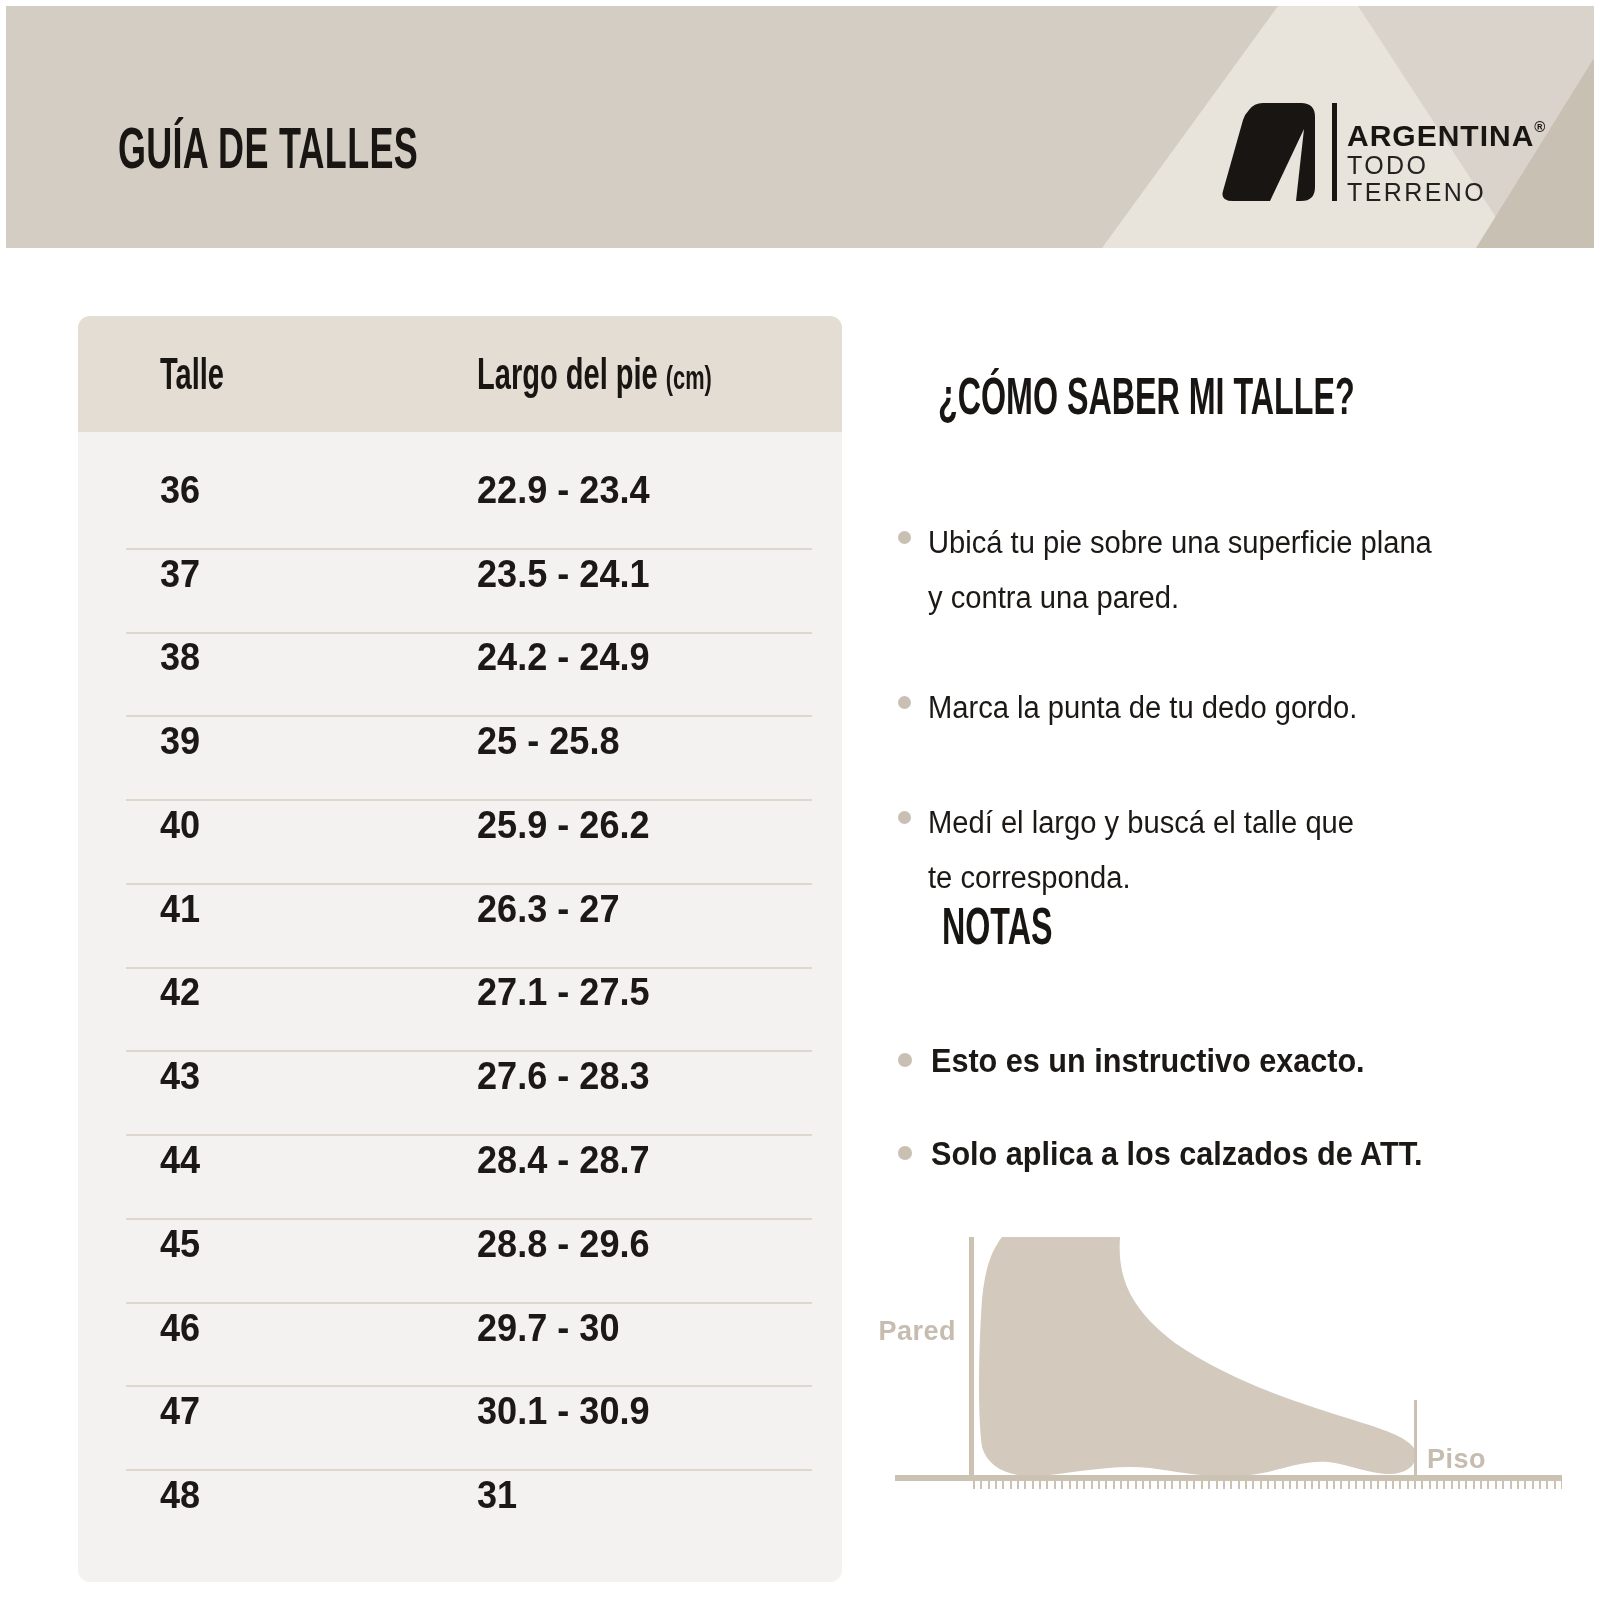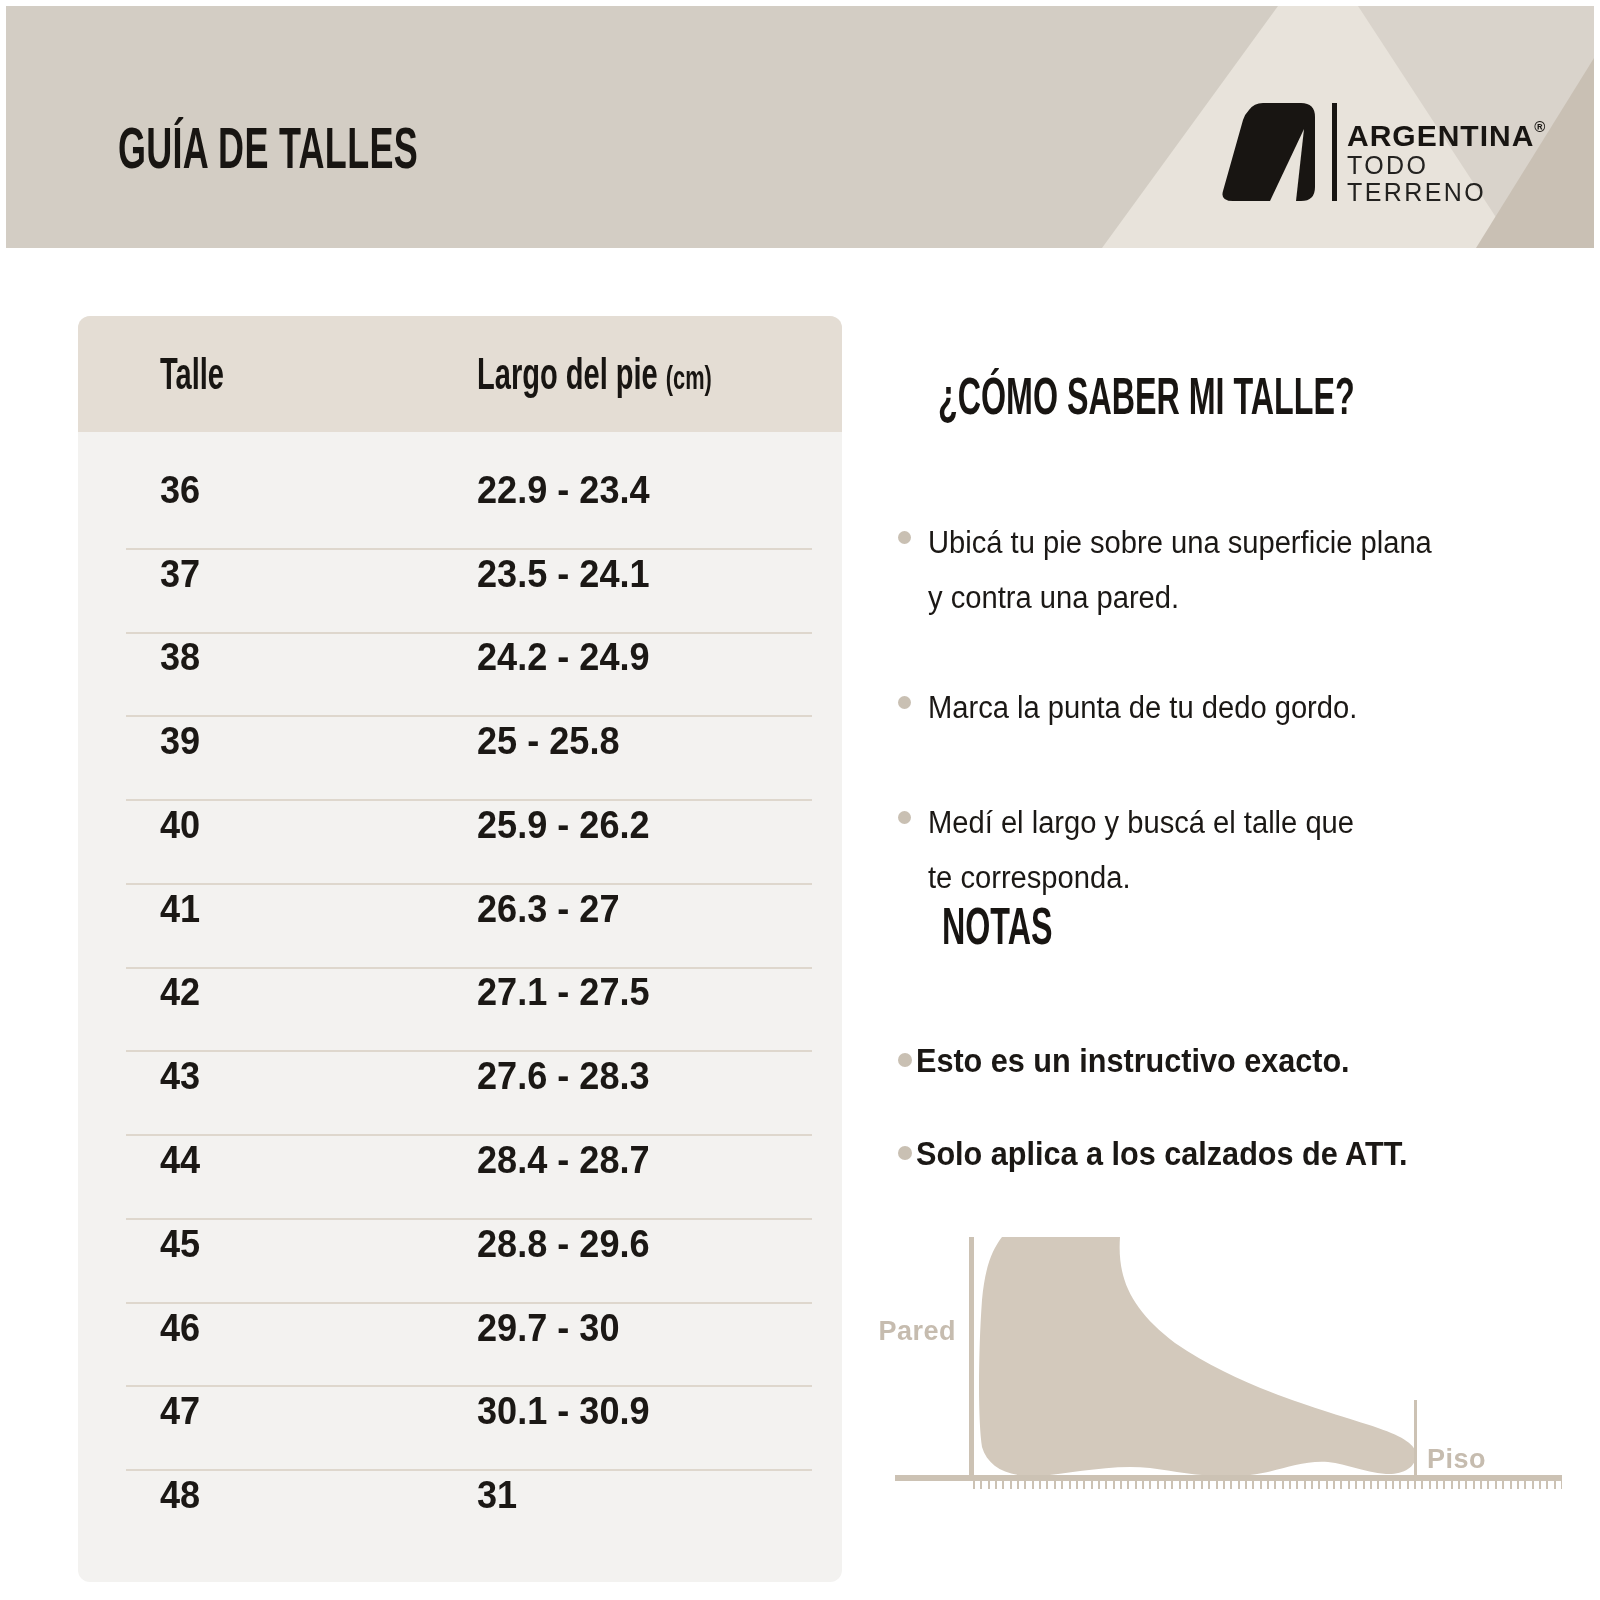--- a/index.html
+++ b/index.html
@@ -46,21 +46,21 @@
   .h-notas{left:942px;top:900px;}
 
   .bullet{position:absolute;left:898px;display:flex;gap:17px;align-items:flex-start;}
   .dot{width:13px;height:13px;border-radius:50%;background:#c9c0b3;flex:none;margin-top:16px;}
   .btxt{font-size:31px;line-height:55px;font-weight:400;color:#1b1815;white-space:nowrap;
         transform:scaleX(.94);transform-origin:0 0;}
   .b1{top:515px;}
   .b2{top:680px;}
   .b3{top:795px;}
 
-  .nbullet{position:absolute;left:898px;display:flex;gap:4px;align-items:flex-start;}
+  .nbullet{position:absolute;left:898px;display:flex;gap:19px;align-items:flex-start;}
   .ndot{width:14px;height:14px;border-radius:50%;background:#c9c0b3;flex:none;margin-top:13px;}
   .ntxt{font-size:34px;line-height:40px;font-weight:700;color:#1b1815;white-space:nowrap;
         transform:scaleX(.90);transform-origin:0 0;}
   .n1{top:1040px;}
   .n2{top:1133px;justify-content:space-between;}
 
   
   .wall{position:absolute;left:969px;top:1237px;width:5px;height:238px;background:#ccc2b4;}
   .floor{position:absolute;left:895px;top:1475px;width:667px;height:6px;background:#ccc2b4;}
   .ruler{position:absolute;left:973px;top:1481px;width:589px;height:8px;

